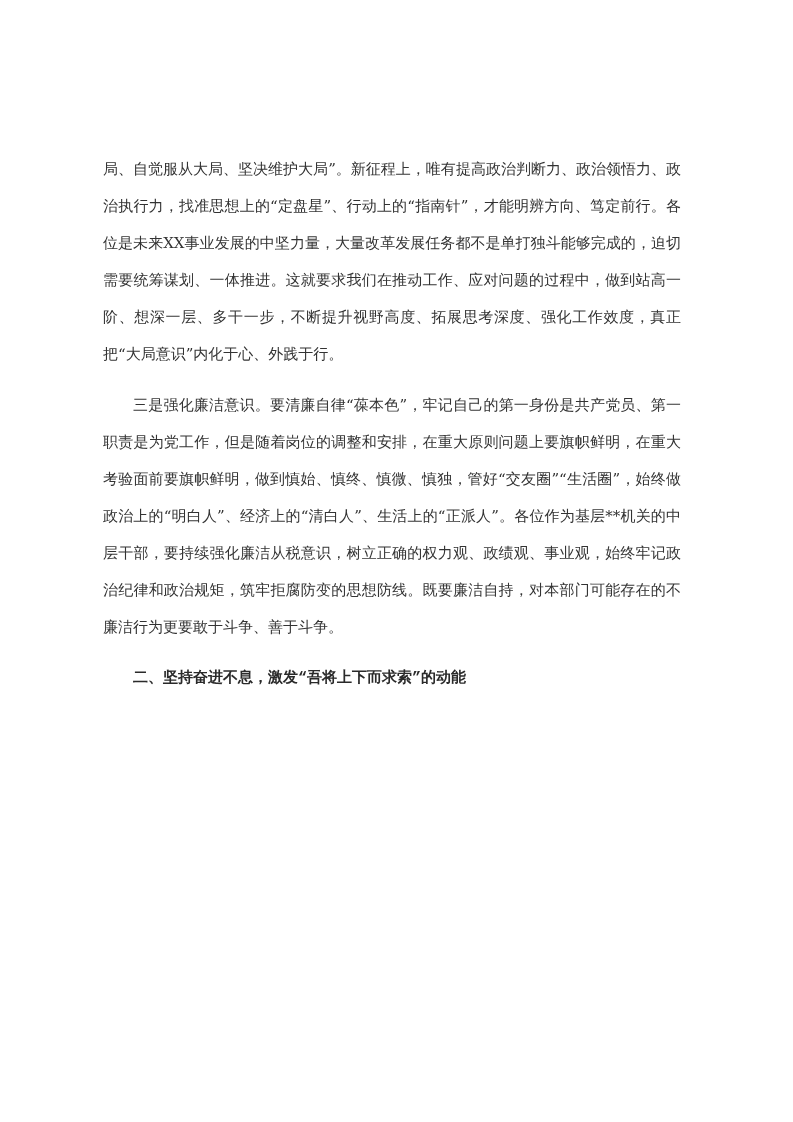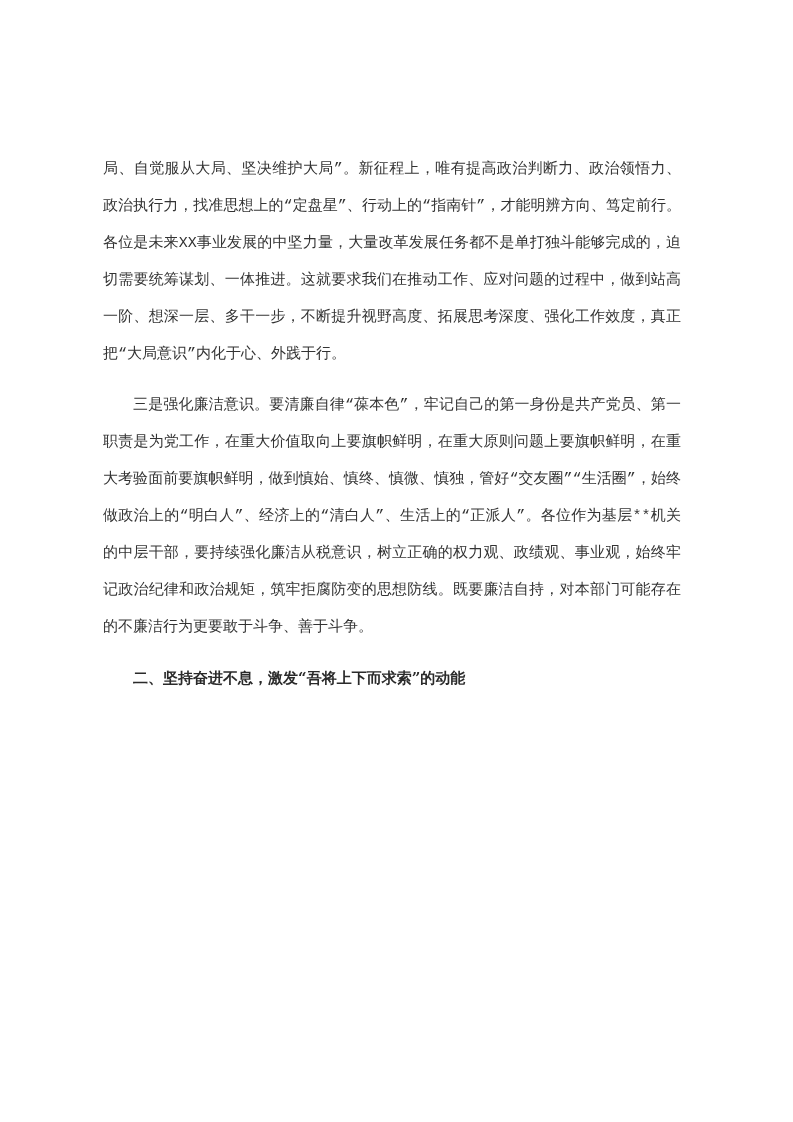--- a/index.html
+++ b/index.html
@@ -20,32 +20,32 @@
       width: 578px;
       font-family: "DejaVu Serif", "Liberation Serif", serif;
       font-size: 15px;
       color: #333333;
       line-height: 37px;
       text-align: justify;
     }
     .para {
       margin: 0 0 14px 0;
       padding: 0;
-      font-family: Liberation Mono, monospace;
     }
     .para.indent {
       text-indent: 30px;
     }
     .heading {
       margin: 0 0 14px 0;
       text-indent: 30px;
       font-weight: bold;
       color: #2a2a2a;
+      font-family: Liberation Mono, monospace;
     }
   </style>
 </head>
 <body>
 
 <div class="page">
   <p class="para">局、自觉服从大局、坚决维护大局”。新征程上，唯有提高政治判断力、政治领悟力、政治执行力，找准思想上的“定盘星”、行动上的“指南针”，才能明辨方向、笃定前行。各位是未来XX事业发展的中坚力量，大量改革发展任务都不是单打独斗能够完成的，迫切需要统筹谋划、一体推进。这就要求我们在推动工作、应对问题的过程中，做到站高一阶、想深一层、多干一步，不断提升视野高度、拓展思考深度、强化工作效度，真正把“大局意识”内化于心、外践于行。</p>
-  <p class="para indent">三是强化廉洁意识。要清廉自律“葆本色”，牢记自己的第一身份是共产党员、第一职责是为党工作，在重大价值取向上要旗帜鲜明，在重大原则问题上要旗帜鲜明，在重大考验面前要旗帜鲜明，做到慎始、慎终、慎微、慎独，管好“交友圈”“生活圈”，始终做政治上的“明白人”、经济上的“清白人”、生活上的“正派人”。各位作为基层**机关的中层干部，要持续强化廉洁从税意识，树立正确的权力观、政绩观、事业观，始终牢记政治纪律和政治规矩，筑牢拒腐防变的思想防线。既要廉洁自持，对本部门可能存在的不廉洁行为更要敢于斗争、善于斗争。</p>
+  <p class="para indent">三是强化廉洁意识。要清廉自律“葆本色”，牢记自己的第一身份是共产党员、第一职责是为党工作，但是随着岗位的调整和安排，在重大原则问题上要旗帜鲜明，在重大考验面前要旗帜鲜明，做到慎始、慎终、慎微、慎独，管好“交友圈”“生活圈”，始终做政治上的“明白人”、经济上的“清白人”、生活上的“正派人”。各位作为基层**机关的中层干部，要持续强化廉洁从税意识，树立正确的权力观、政绩观、事业观，始终牢记政治纪律和政治规矩，筑牢拒腐防变的思想防线。既要廉洁自持，对本部门可能存在的不廉洁行为更要敢于斗争、善于斗争。</p>
   <p class="heading">二、坚持奋进不息，激发“吾将上下而求索”的动能</p>
 </div>
 
 </body></html>

